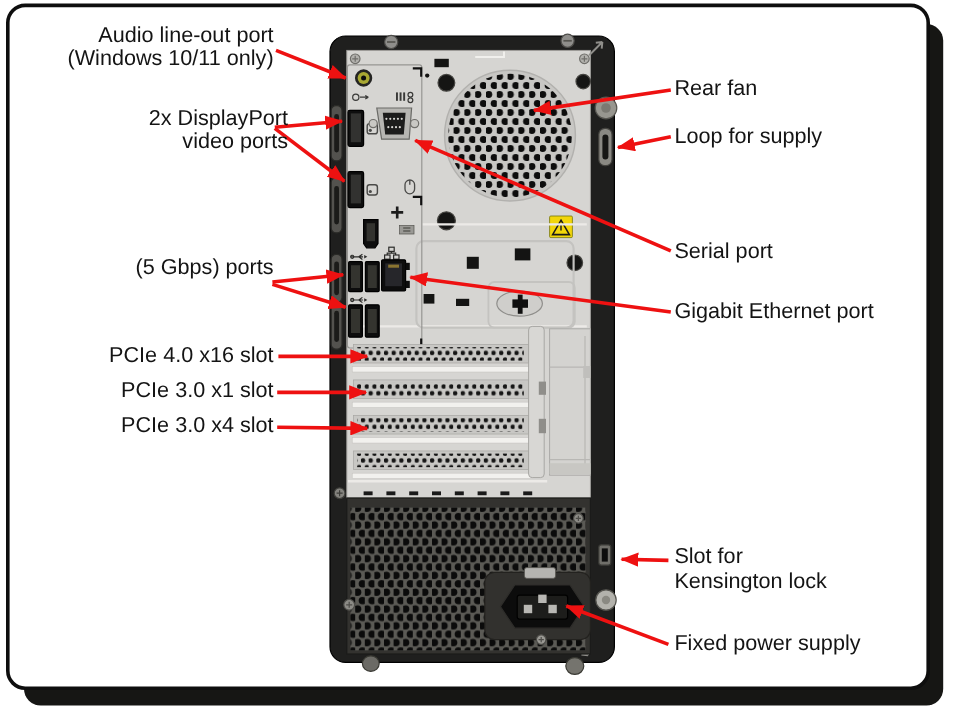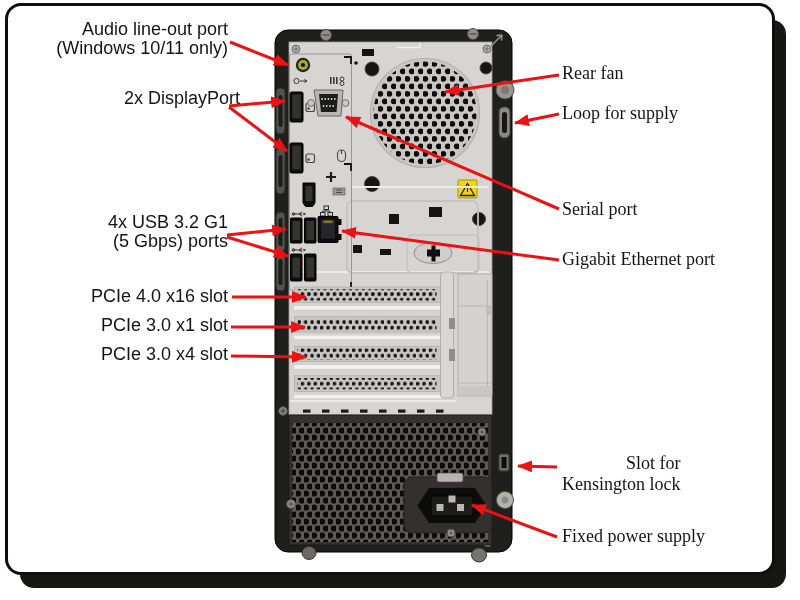--- a/index.html
+++ b/index.html
@@ -4,21 +4,21 @@
 <style>
   html,body{margin:0;padding:0;width:800px;height:600px;background:#fff;overflow:hidden;
     font-family:"Liberation Sans",sans-serif;}
   #stage{position:absolute;left:0;top:0;width:800px;height:600px;}
   .pageframe{position:absolute;left:5px;top:3px;width:764px;height:566px;
     border:3px solid #0e0e0e;border-radius:16px;background:#ffffff;
     box-shadow:13px 15px 0 -2px #161614;z-index:0;}
   svg.art{position:absolute;left:0;top:0;z-index:1;}
   .label{position:absolute;z-index:2;font-size:18px;line-height:19px;color:#141414;white-space:nowrap;}
   .label.leftside{text-align:right;}
-  .label.rightside{text-align:right;line-height:21px;font-family:Liberation Serif, serif;}
+  .label.rightside{text-align:left;line-height:21px;}
 </style>
 </head>
 <body>
 
 <div id="stage">
   <div class="pageframe"></div>
 
   <svg class="art" width="800" height="600" viewBox="0 0 800 600">
     <defs>
       <pattern id="fanHoles" width="9" height="15" patternUnits="userSpaceOnUse">
@@ -331,23 +331,23 @@
       <line x1="557" y1="537" x2="472" y2="505" marker-end="url(#ah)"></line>
     </g>
   </svg>
 
   <div class="label leftside" style="top:20px;right:572px">
     <div>Audio line-out port</div>
     <div>(Windows 10/11 only)</div>
   </div>
   <div class="label leftside" style="top:89px;right:560px">
     <div>2x DisplayPort</div>
+    <div>video ports</div>
   </div>
   <div class="label leftside" style="top:213px;right:572px">
-    <div>4x USB 3.2 G1</div>
     <div>(5 Gbps) ports</div>
   </div>
   <div class="label leftside" style="top:287px;right:572px">
     <div>PCIe 4.0 x16 slot</div>
   </div>
   <div class="label leftside" style="top:316px;right:572px">
     <div>PCIe 3.0 x1 slot</div>
   </div>
   <div class="label leftside" style="top:345px;right:572px">
     <div>PCIe 3.0 x4 slot</div>

